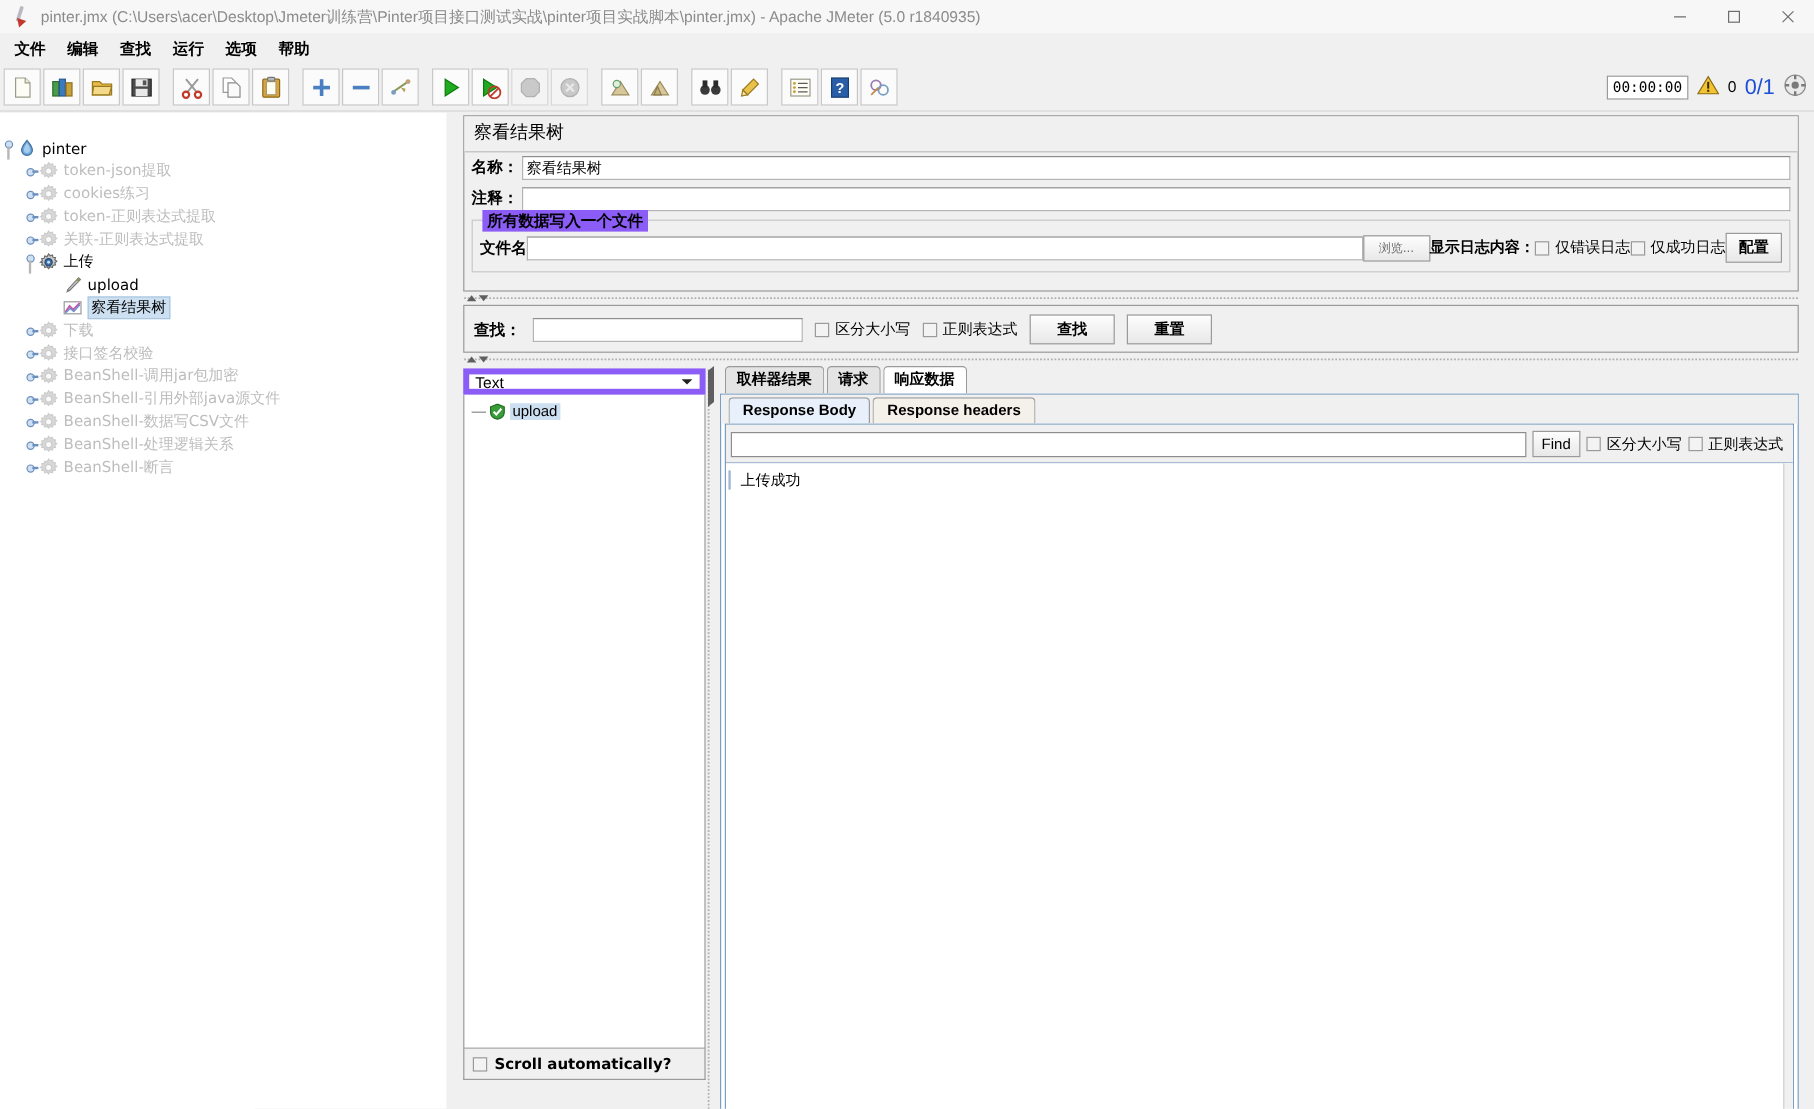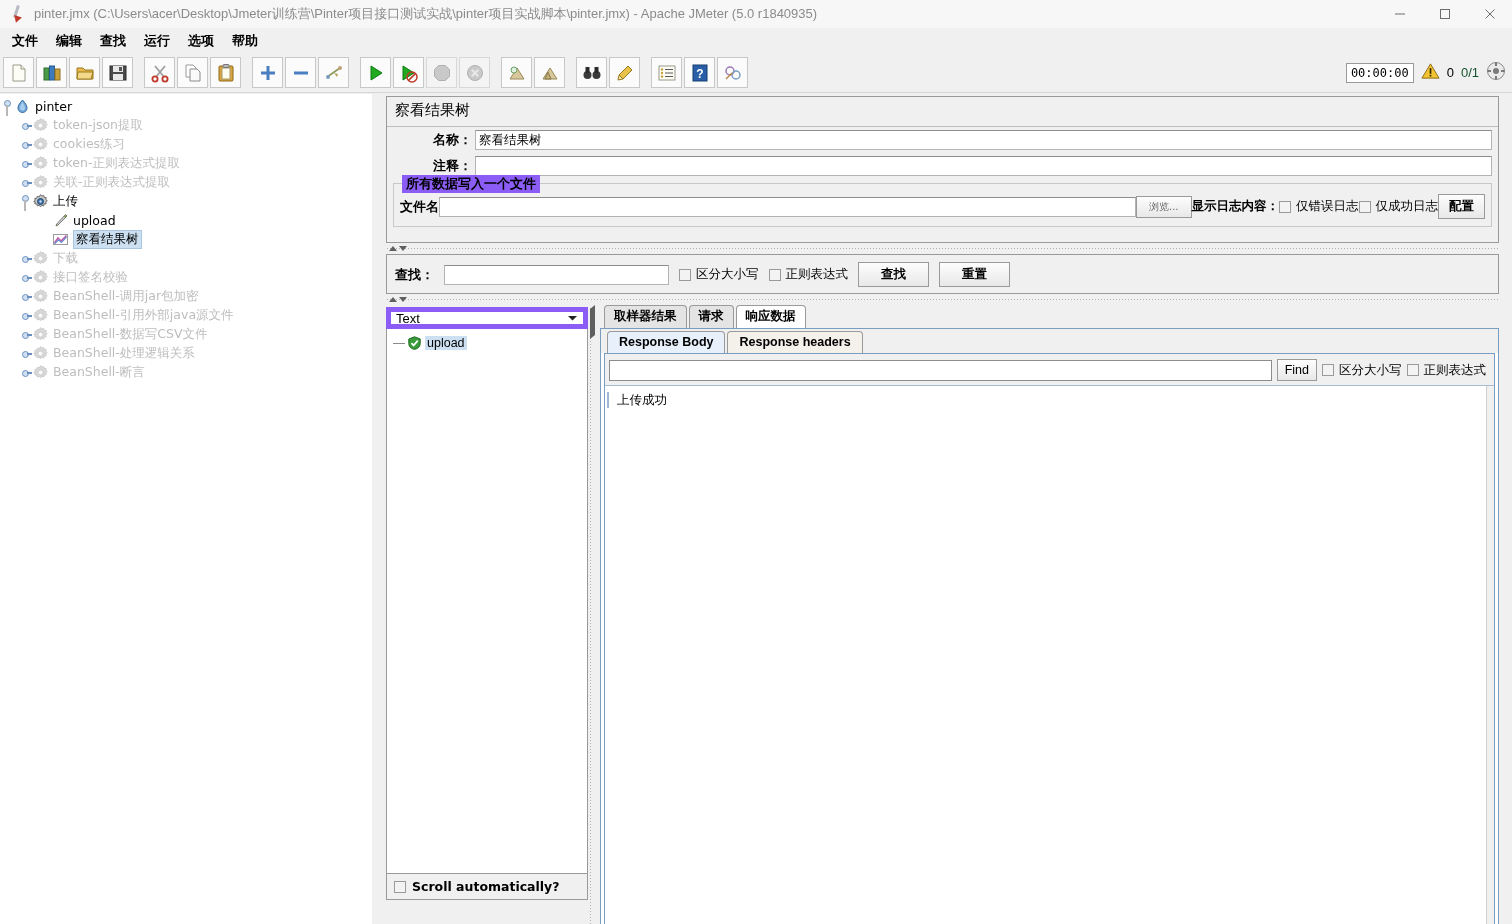--- a/index.html
+++ b/index.html
@@ -76,21 +76,21 @@
 
   .tb-right {
     position: absolute; right: 6px; top: 4px; height: 31px;
     display: flex; align-items: center; gap: 7px;
   }
   .timerbox {
     border: 1px solid #9a9a9a; background: #fff; padding: 2px 4px;
     font-family: "DejaVu Sans Mono", monospace; font-size: 12px; color: #000;
   }
   .err-count { font-size: 13px; color: #000; font-family: "Liberation Sans", sans-serif;}
-  .thr-count { font-size: 13px; color: #14532d; font-family: "Liberation Sans", sans-serif;}
+  .thr-count { font-size: 18px; color: #1d4ed8; font-family: "Liberation Sans", sans-serif;}
 
   
   .tree-panel {
     position: absolute; left: 0; top: 94px; width: 372px; height: 830px;
     background: #fff; overflow: hidden;
   }
   .tree-node {
     display: flex; align-items: center; height: 19px; position: relative;
     padding-left: 0px; white-space: nowrap;
   }
@@ -128,21 +128,21 @@
   }
   .panel-card {
     position: absolute; left: 6px; top: 3px; width: 1113px;
     border: 1px solid #9a9a9a; background: #f0f0f0;
   }
   .panel-title {
     font-size: 15px; padding: 4px 8px 6px 8px; color: #000;
     font-family: "DejaVu Sans", sans-serif;
     border-bottom: 1px solid #bdbdbd; background: #f0f0f0;
   }
-  .field-row { display: flex; align-items: center; padding: 3px 6px; margin-left: 40px; }
+  .field-row { display: flex; align-items: flex-start; padding: 3px 6px; }
   .field-label {
     font-size: 13px; font-weight: bold; color: #000; min-width: 42px;
     font-family: "DejaVu Sans", sans-serif;
   }
   .txt-input {
     flex: 1; height: 20px; border: 1px solid #b4b4b4; border-top-color:#8d8d8d;
     background: #fff; font-size: 12.5px; padding: 1px 3px; outline: none;
     font-family: "DejaVu Sans", sans-serif; color:#000;
   }
   .group-box {
@@ -473,21 +473,21 @@
           <circle cx="10" cy="10" r="8.5" fill="#eaeaea" stroke="#8a8a8a"></circle>
           <circle cx="10" cy="10" r="3" fill="#7a7a7a"></circle>
           <path d="M10 1.5 L10 5 M10 15 L10 18.5 M1.5 10 L5 10 M15 10 L18.5 10" stroke="#7a7a7a" stroke-width="2"></path>
         </svg>
       </span>
     </div>
   </div>
 
   <div class="tree-panel">
 
-    <div class="tree-node" style="padding-left:2px;margin-top:3px">
+    <div class="tree-node" style="padding-left:2px;margin-top:20px">
       <span class="tn-handle expanded"></span>
       <span class="tn-icon">
         <svg width="17" height="17" viewBox="0 0 17 17">
           <path d="M8.5 2 C6 5 4 7 4 10 a4.5 4.5 0 0 0 9 0 C13 7 11 5 8.5 2z" fill="#6fa8dc" stroke="#3d6e9c"></path>
           <path d="M8.5 4 C7 6.5 6 8 6 10 a2.5 2.5 0 0 0 5 0 C11 8 10 6.5 8.5 4z" fill="#a9cdee"></path>
         </svg>
       </span>
       <span class="tn-label on">pinter</span>
     </div>
 

